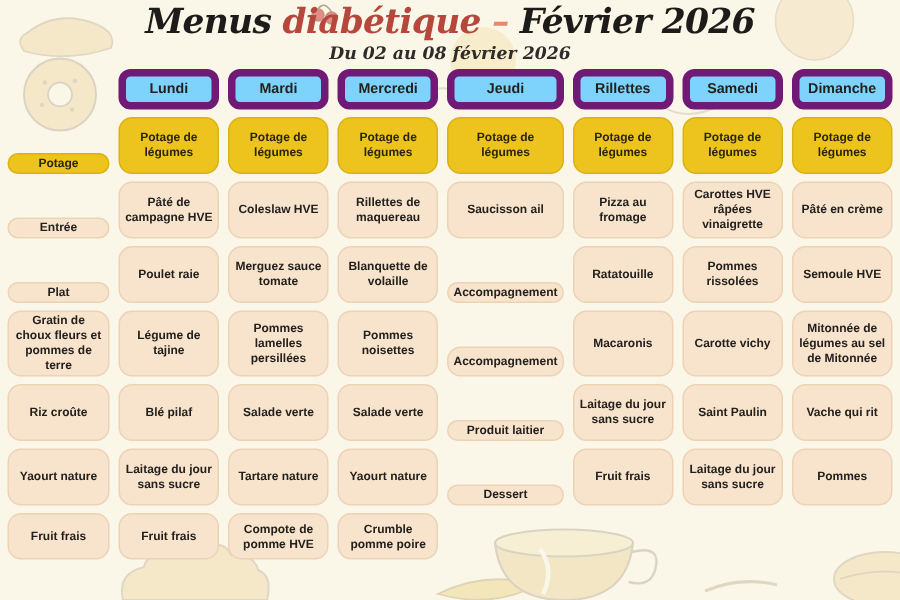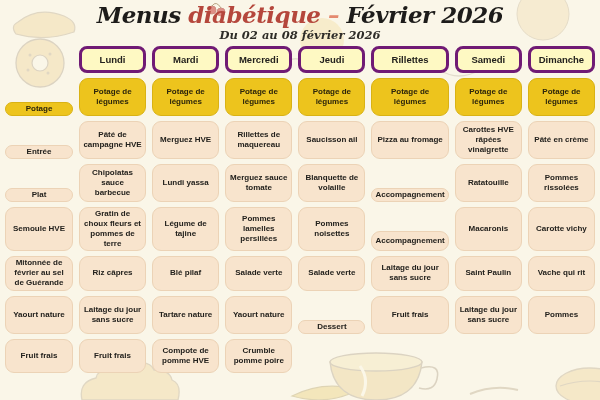--- a/index.html
+++ b/index.html
@@ -32,21 +32,21 @@
     row-gap:5px; column-gap:6px;
   }
   .cell {
     display:flex; align-items:center; justify-content:center;
     text-align:center; border-radius:9px;
     font-weight:700; color:#23211d;
     padding:1px 3px; line-height:1.25; font-size:8px;
   }
   .cell.corner { background:transparent; }
   .cell.day {
-    background:#fef9c3; border:3px solid #701a75;
+    background:#7dd3fc; border:5px solid #701a75;
     font-size:9.5px; border-radius:8px;
   }
   .cell.item, .cell.label {
     background:#f8e4cd; border:1px solid #ecd3b6;
   }
   .cell.label { font-size:8px;margin-top:24px; }
   .cell.yellow {
     background:#edc41d; border:1px solid #d9b214;
     color:#2c250b;
   }
@@ -120,47 +120,47 @@
       <div class="cell label yellow">Potage</div>
       <div class="cell item yellow">Potage de légumes</div>
       <div class="cell item yellow">Potage de légumes</div>
       <div class="cell item yellow">Potage de légumes</div>
       <div class="cell item yellow">Potage de légumes</div>
       <div class="cell item yellow">Potage de légumes</div>
       <div class="cell item yellow">Potage de légumes</div>
       <div class="cell item yellow">Potage de légumes</div>
       <div class="cell label">Entrée</div>
       <div class="cell item">Pâté de campagne HVE</div>
-      <div class="cell item">Merguez HVE</div>
+      <div class="cell item">Coleslaw HVE</div>
       <div class="cell item">Rillettes de maquereau</div>
       <div class="cell item">Saucisson ail</div>
       <div class="cell item">Pizza au fromage</div>
       <div class="cell item">Carottes HVE râpées vinaigrette</div>
       <div class="cell item">Pâté en crème</div>
       <div class="cell label">Plat</div>
-      <div class="cell item">Chipolatas sauce barbecue</div>
-      <div class="cell item">Lundi yassa</div>
+      <div class="cell item">Poulet raie</div>
       <div class="cell item">Merguez sauce tomate</div>
       <div class="cell item">Blanquette de volaille</div>
       <div class="cell label">Accompagnement</div>
       <div class="cell item">Ratatouille</div>
       <div class="cell item">Pommes rissolées</div>
       <div class="cell item">Semoule HVE</div>
       <div class="cell item">Gratin de choux fleurs et pommes de terre</div>
       <div class="cell item">Légume de tajine</div>
       <div class="cell item">Pommes lamelles persillées</div>
       <div class="cell item">Pommes noisettes</div>
       <div class="cell label">Accompagnement</div>
       <div class="cell item">Macaronis</div>
       <div class="cell item">Carotte vichy</div>
-      <div class="cell item">Mitonnée de février au sel de Guérande</div>
-      <div class="cell item">Riz câpres</div>
+      <div class="cell item">Mitonnée de légumes au sel de Mitonnée</div>
+      <div class="cell item">Riz croûte</div>
       <div class="cell item">Blé pilaf</div>
       <div class="cell item">Salade verte</div>
       <div class="cell item">Salade verte</div>
+      <div class="cell label">Produit laitier</div>
       <div class="cell item">Laitage du jour sans sucre</div>
       <div class="cell item">Saint Paulin</div>
       <div class="cell item">Vache qui rit</div>
       <div class="cell item">Yaourt nature</div>
       <div class="cell item">Laitage du jour sans sucre</div>
       <div class="cell item">Tartare nature</div>
       <div class="cell item">Yaourt nature</div>
       <div class="cell label">Dessert</div>
       <div class="cell item">Fruit frais</div>
       <div class="cell item">Laitage du jour sans sucre</div>

